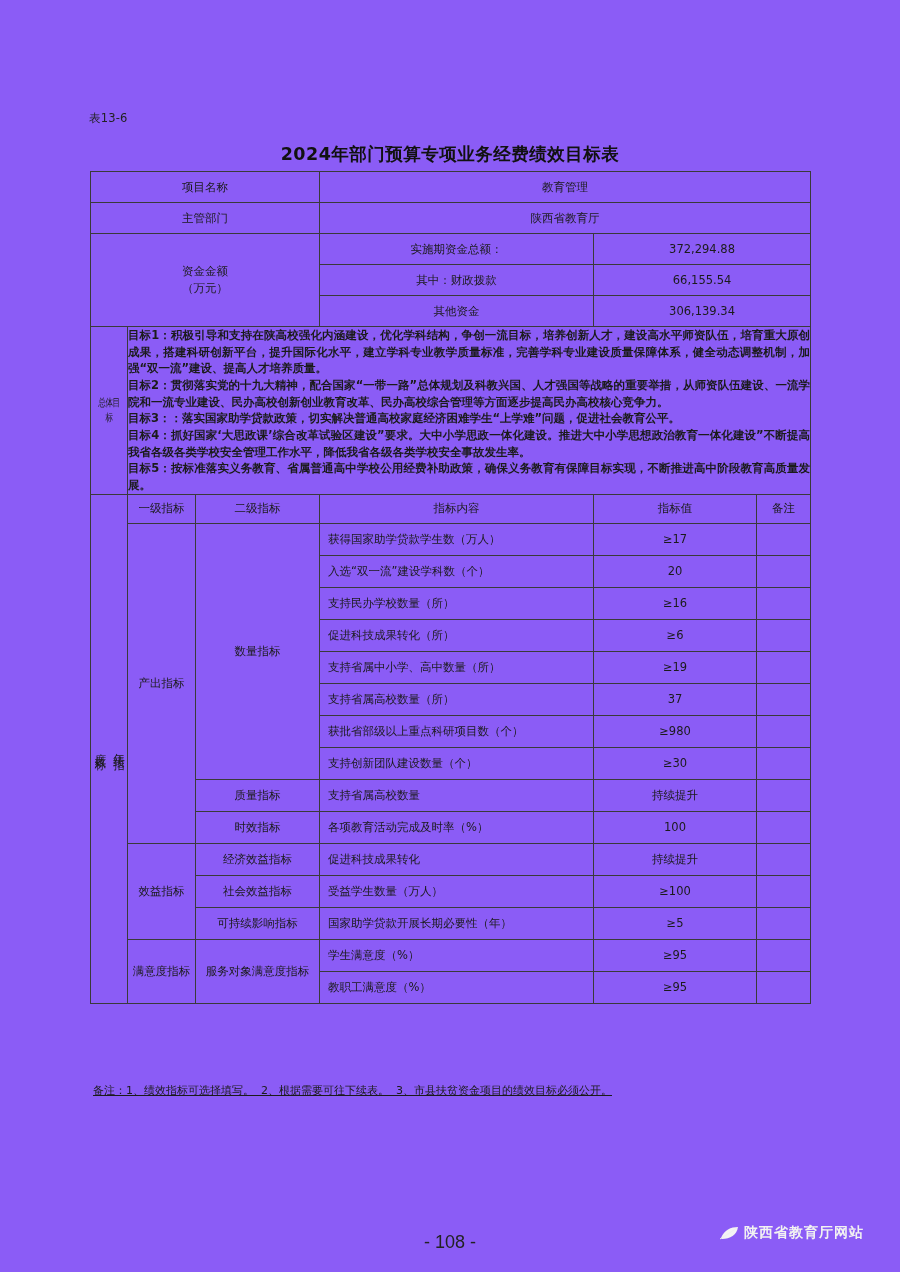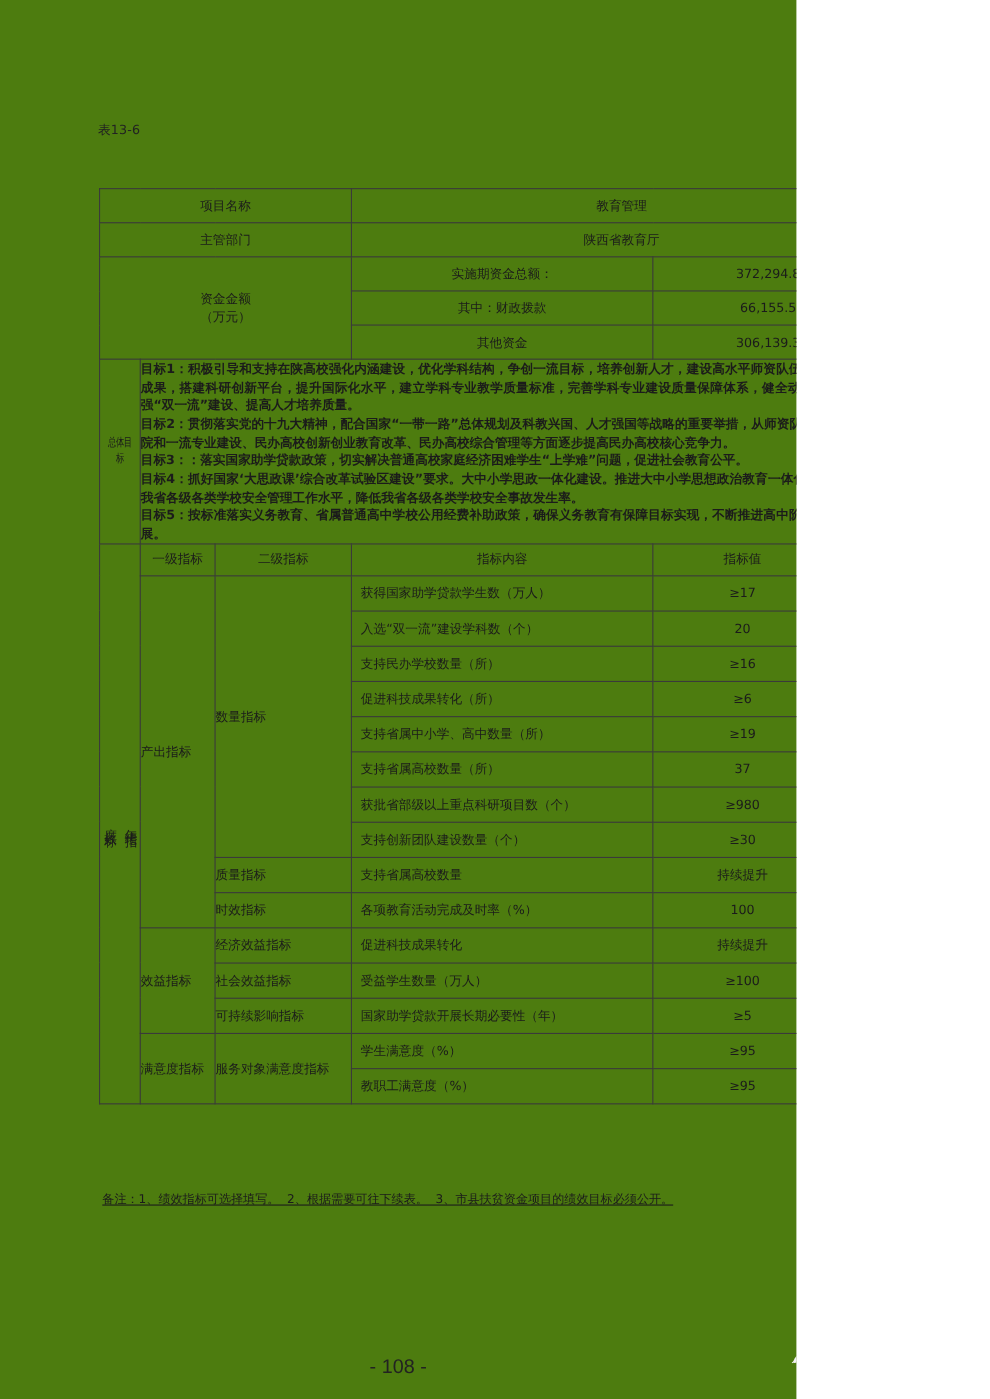--- a/index.html
+++ b/index.html
@@ -7,23 +7,23 @@
     margin: 0;
     padding: 0;
     background: #ffffff;
   }
   body {
     font-family: "DejaVu Sans", "Liberation Sans", sans-serif;
     color: #1a1a1a;
   }
   .page {
     position: relative;
-    width: 724px;
+    width: 900px;
     height: 1272px;
-    background: #4d7c0f;
+    background: #8b5cf6;
     overflow: hidden;
     box-sizing: border-box;
   }
 
   
   .sheet-label {
     position: absolute;
     left: 89px;
     top: 111px;
     font-size: 11.5px;
@@ -114,20 +114,21 @@
     height: 28px;
     text-align: center;
     font-size: 11.5px;
   }
 
   .ind-row td { height: 31px; }
   .ind-row td.name { padding-left: 8px; text-align: left; }
   .ind-row td.val { text-align: center; }
 
   .catcell {
+    text-align: center;
     font-size: 11.5px;
     line-height: 1.4;
     padding: 2px 3px;
   }
 
   
   .footnote {
     position: absolute;
     left: 93px;
     top: 1082px;
@@ -170,20 +171,21 @@
   }
   .watermark svg { display: block; }
 </style>
 </head>
 <body>
 
 <div class="page">
 
   <div class="sheet-label">表13-6</div>
 
+  <div class="doc-title">2024年部门预算专项业务经费绩效目标表</div>
 
   <div class="tbl-wrap">
     <table class="main">
       <colgroup>
         <col style="width:37px">
         <col style="width:68px">
         <col style="width:124px">
         <col style="width:274px">
         <col style="width:163px">
         <col style="width:54px">

